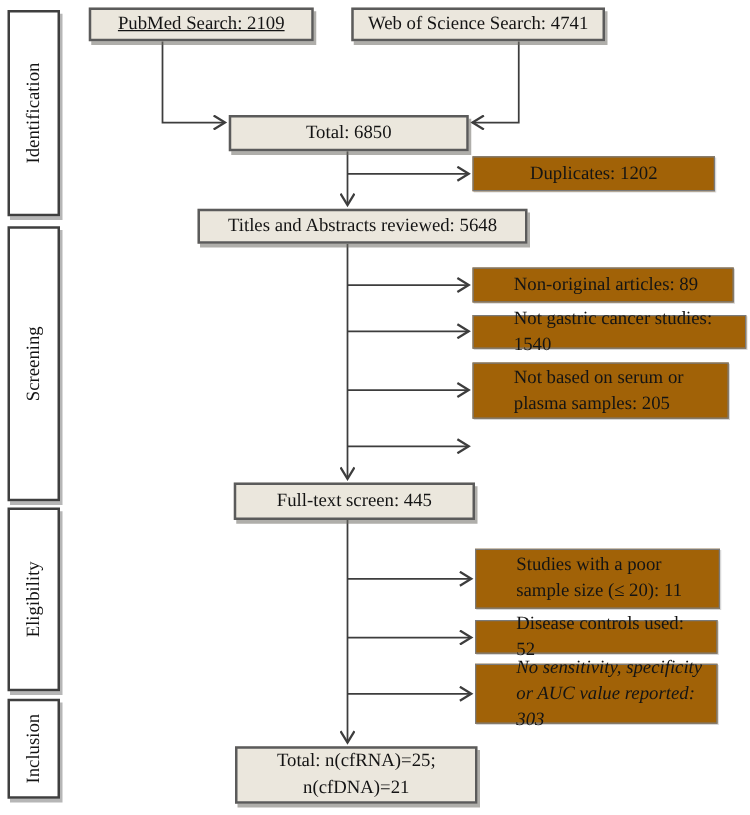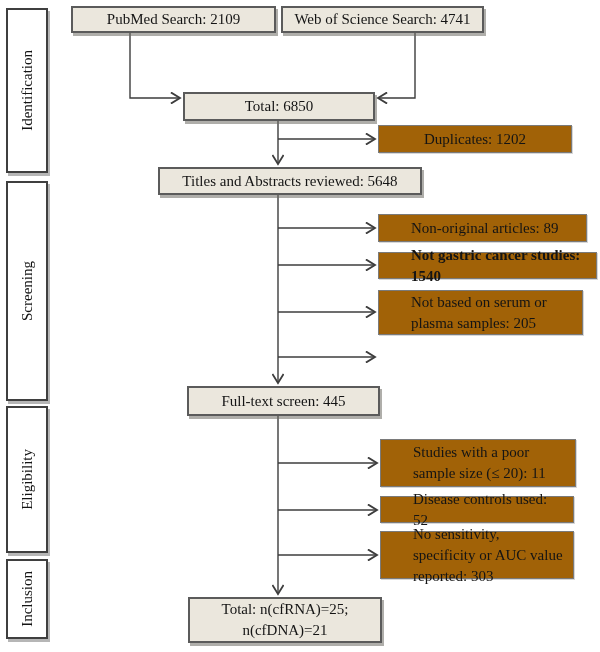--- a/index.html
+++ b/index.html
@@ -75,40 +75,40 @@
       <polyline points="278,357 375,357" marker-end="url(#arrow)"></polyline>
 
       <polyline points="278,416 278,594" marker-end="url(#arrow)"></polyline>
 
       <polyline points="278,463 377,463" marker-end="url(#arrow)"></polyline>
       <polyline points="278,510 377,510" marker-end="url(#arrow)"></polyline>
       <polyline points="278,555 377,555" marker-end="url(#arrow)"></polyline>
     </g>
   </svg>
 
-  <div class="box filled" style="left:71px;top:6px;width:205px;height:27px;">PubMed Search: 2109</div>
+  <div class="box filled" style="left:71px;top:6px;width:180px;height:27px;text-decoration:underline;">PubMed Search: 2109</div>
 
   <div class="box filled" style="left:281px;top:6px;width:203px;height:27px;">Web of Science Search: 4741</div>
 
   <div class="box filled" style="left:183px;top:92px;width:192px;height:29px;">Total: 6850</div>
 
   <div class="box filled" style="left:158px;top:167px;width:264px;height:28px;">Titles and Abstracts reviewed: 5648</div>
 
   <div class="box filled" style="left:187px;top:386px;width:193px;height:30px;">Full-text screen: 445</div>
 
   <div class="box filled" style="left:188px;top:597px;width:194px;height:46px;">Total: n(cfRNA)=25; n(cfDNA)=21</div>
 
   <div class="box plain" style="left:378px;top:125px;width:194px;height:28px;">Duplicates: 1202</div>
 
   <div class="box plain left-text" style="left:378px;top:214px;width:209px;height:28px;">Non-original articles: 89</div>
 
-  <div class="box plain left-text" style="left:378px;top:252px;width:219px;height:27px;font-weight:bold;">Not gastric cancer studies: 1540</div>
+  <div class="box plain left-text" style="left:378px;top:252px;width:219px;height:27px;">Not gastric cancer studies: 1540</div>
 
   <div class="box plain left-text" style="left:378px;top:290px;width:205px;height:45px;">Not based on serum or plasma samples: 205</div>
 
 
   <div class="box plain left-text" style="left:380px;top:439px;width:196px;height:48px;">Studies with a poor sample size (≤ 20): 11</div>
 
   <div class="box plain left-text" style="left:380px;top:496px;width:194px;height:27px;">Disease controls used: 52</div>
 
-  <div class="box plain left-text" style="left:380px;top:531px;width:194px;height:48px;">No sensitivity, specificity or AUC value reported: 303</div>
+  <div class="box plain left-text" style="left:380px;top:531px;width:194px;height:48px;font-style:italic;">No sensitivity, specificity or AUC value reported: 303</div>
 
 </div>
 
 </body></html>

